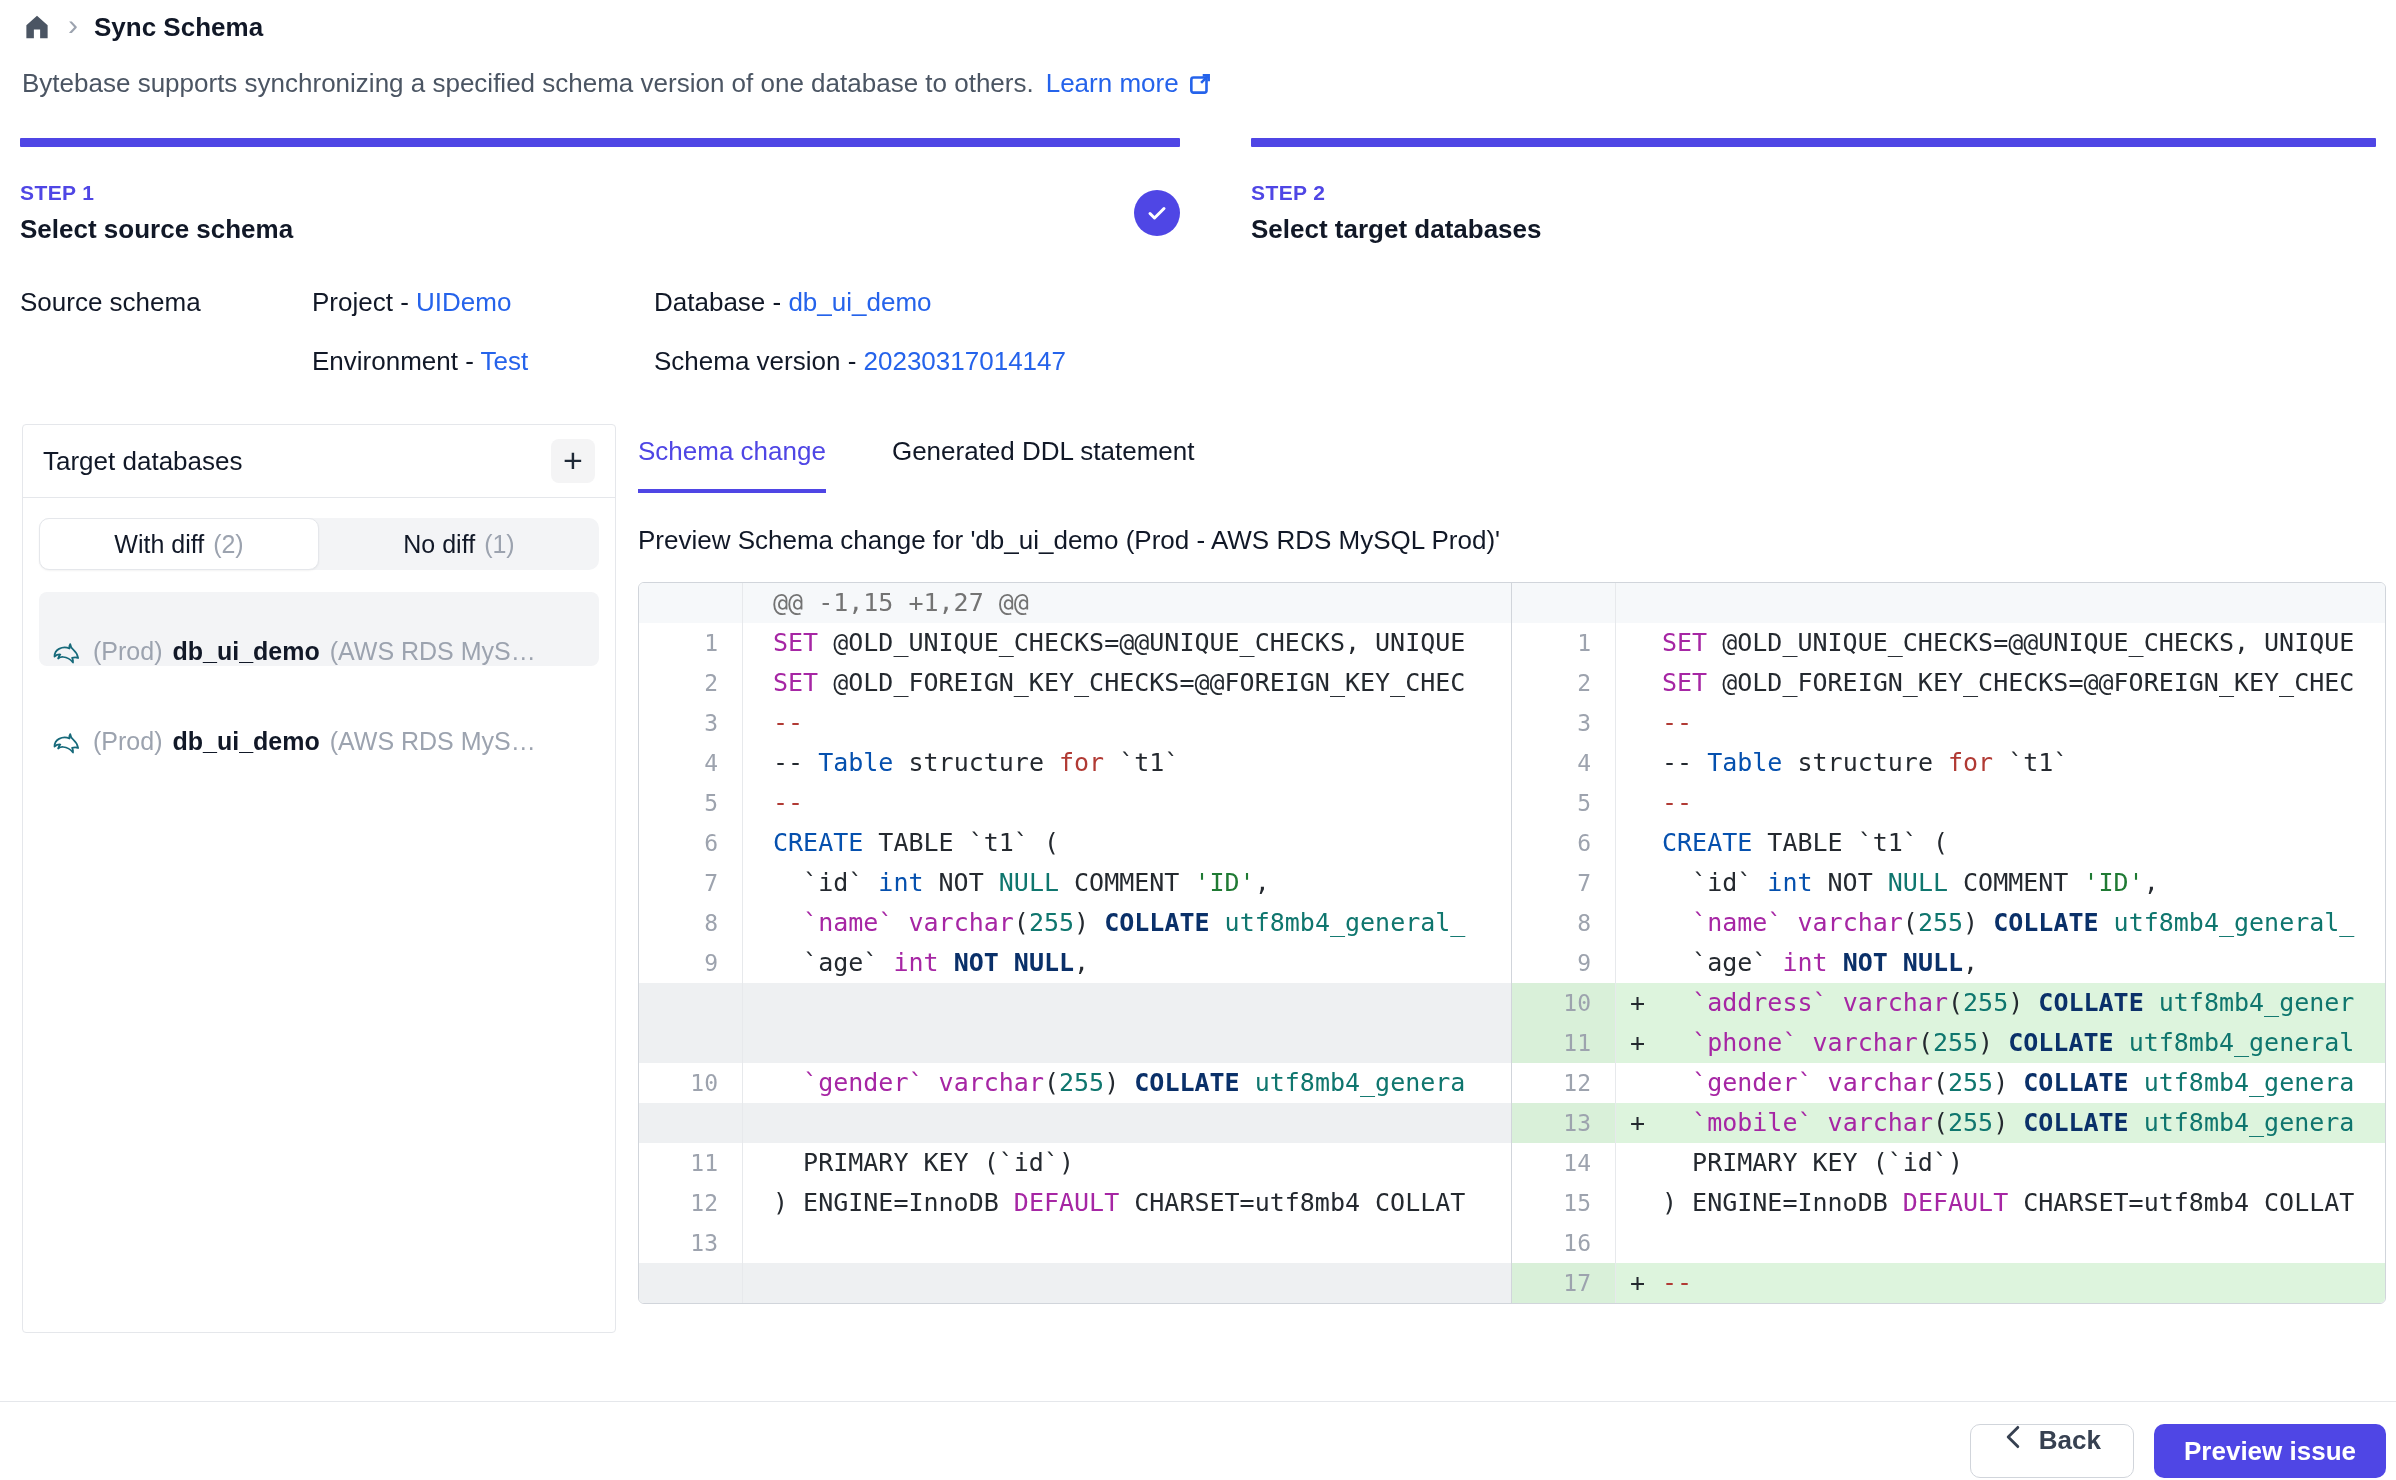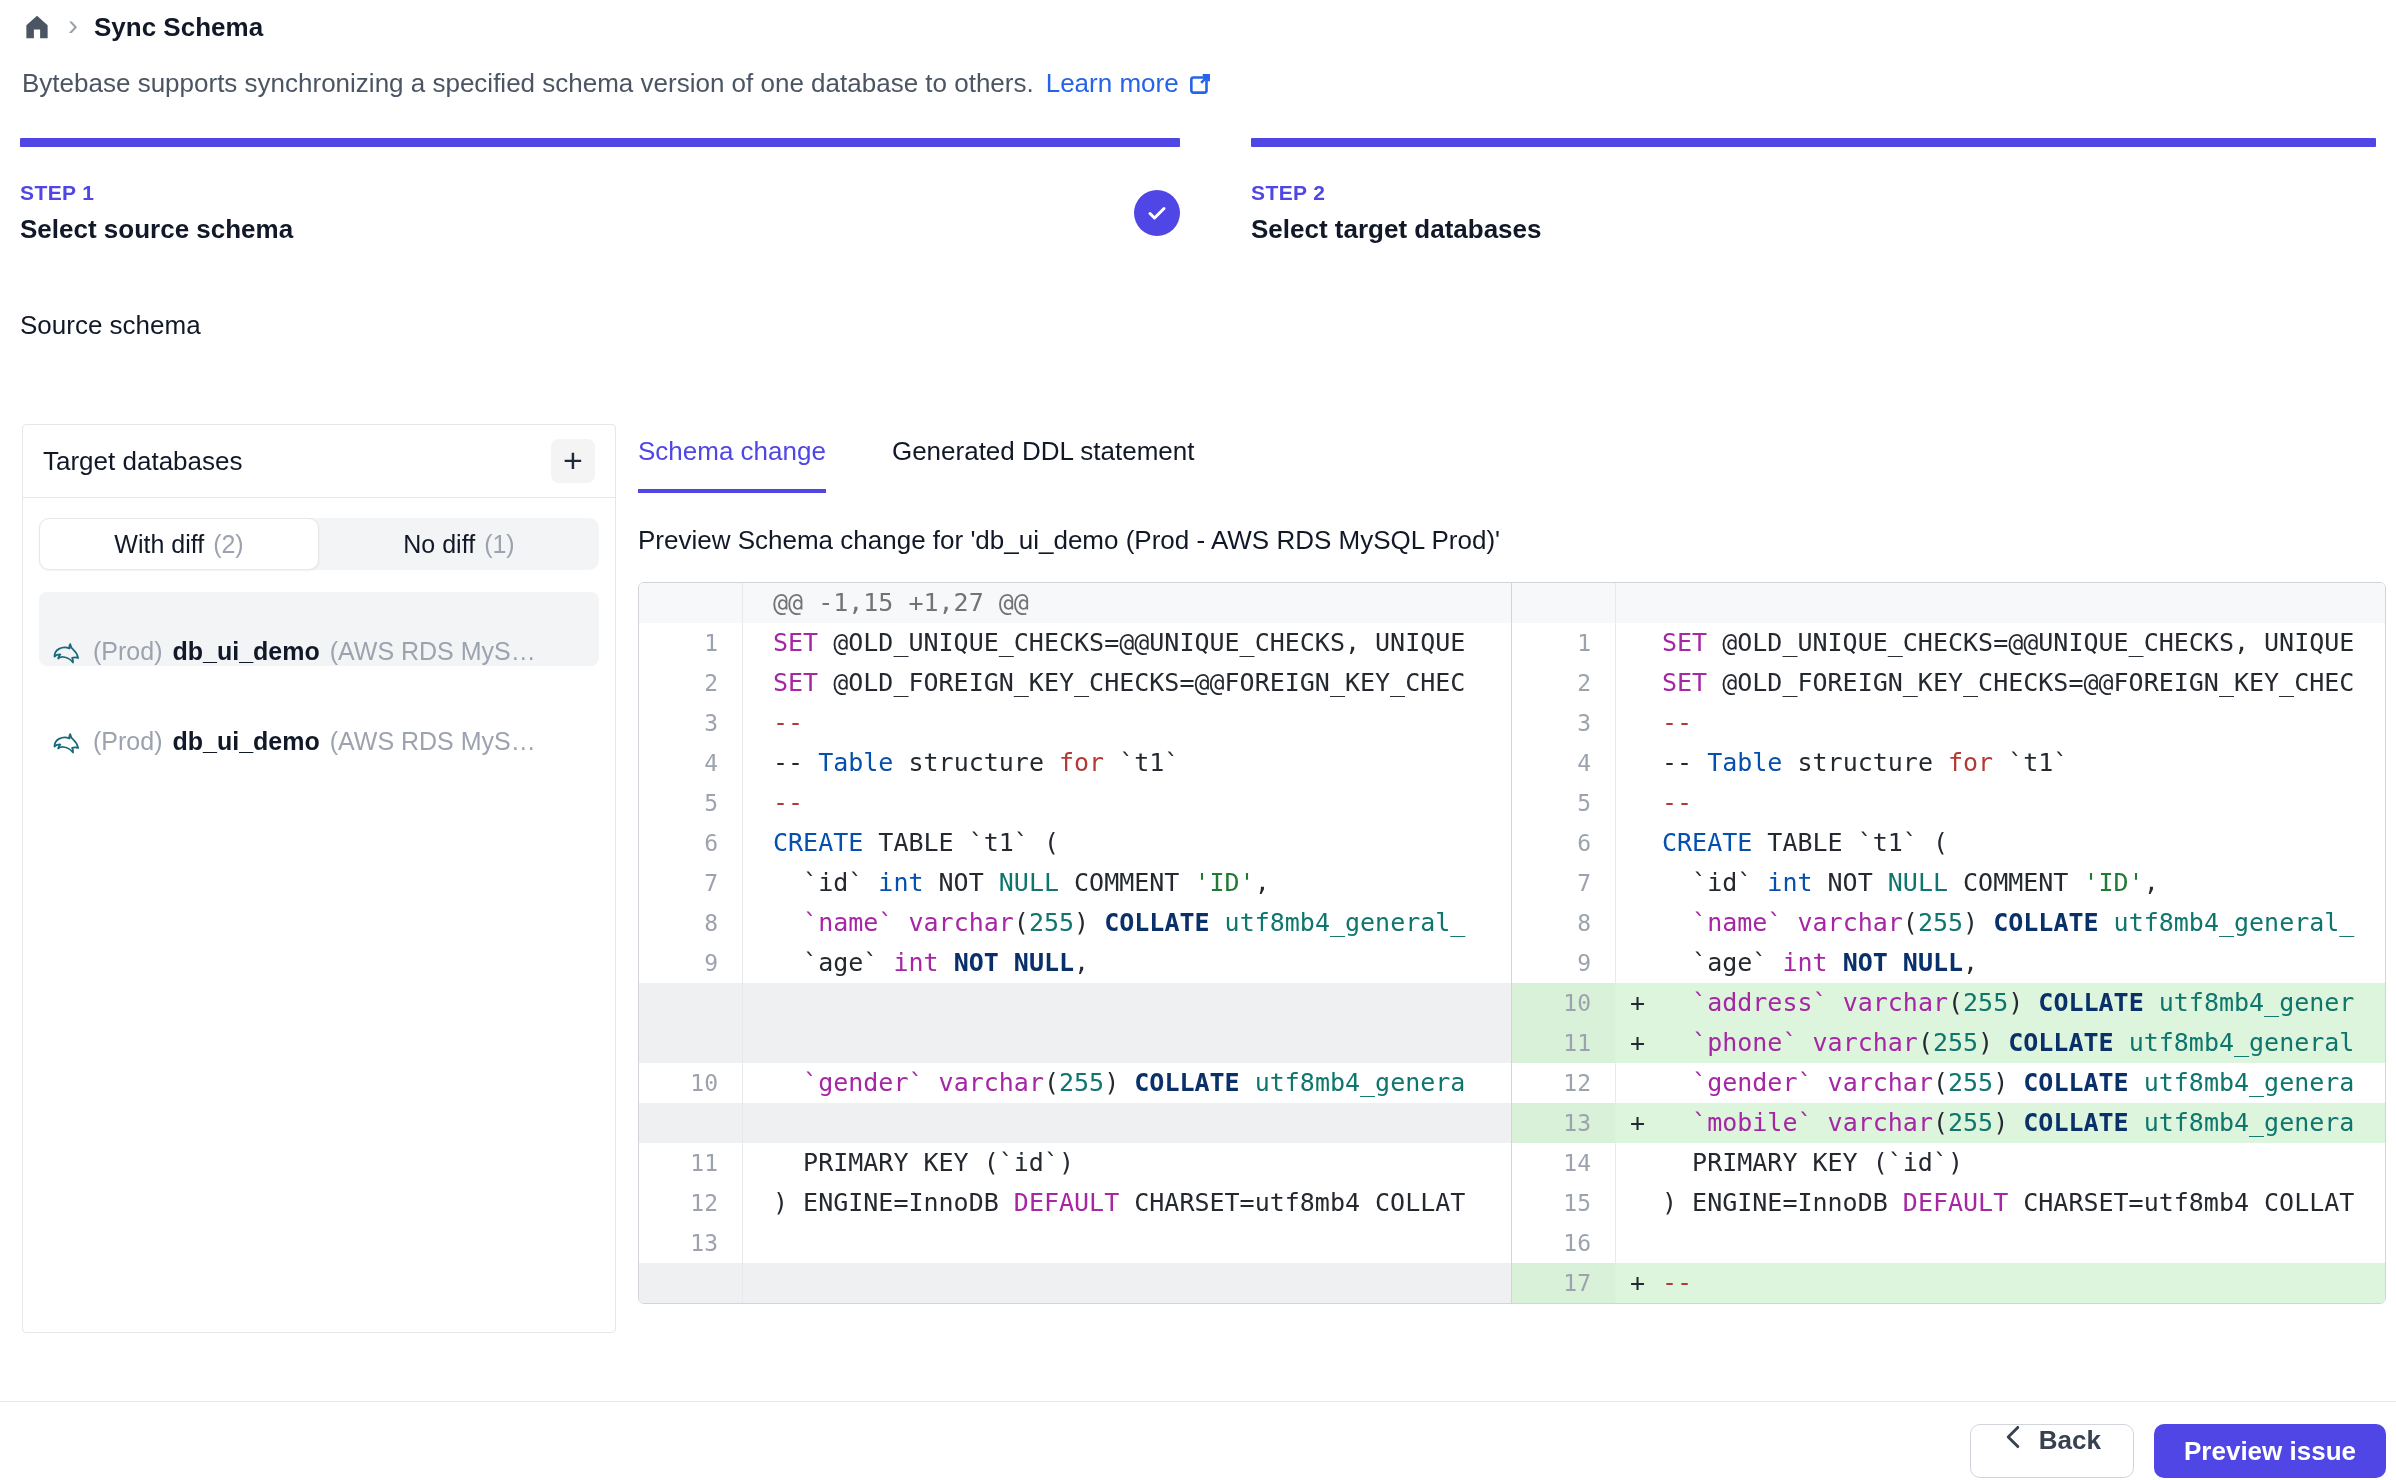--- a/index.html
+++ b/index.html
@@ -21,21 +21,21 @@
   .step1{width:1160px;flex:none;}
   .step2{flex:1;}
   .bar{height:9px;background:#4f46e5;border-radius:1px;}
   .step-body{display:flex;justify-content:space-between;align-items:center;margin-top:34px;}
   .step-label{font-size:21px;font-weight:700;color:#4f46e5;letter-spacing:.4px;}
   .step-title{font-size:26px;font-weight:700;color:#111827;margin-top:9px;}
   .check{width:46px;height:46px;border-radius:50%;background:#4f46e5;
          display:flex;align-items:center;justify-content:center;flex:none;}
 
   
-  .source{position:absolute;left:20px;top:310px;display:flex;font-size:26px;}
+  .source{position:absolute;left:20px;top:287px;display:flex;font-size:26px;}
   .source-label{width:292px;flex:none;color:#111827;}
   .fields{display:grid;grid-template-columns:342px auto;row-gap:28px;}
   .f-value{color:#2563eb;cursor:pointer;}
 
   
   .main{position:absolute;left:22px;top:424px;right:10px;height:909px;display:flex;gap:22px;}
 
   
   .left-panel{width:594px;flex:none;border:1px solid #e5e7eb;border-radius:4px;box-sizing:border-box;background:#fff;}
   .lp-header{height:72px;display:flex;justify-content:space-between;align-items:center;
@@ -141,20 +141,26 @@
         <div>
           <div class="step-label">STEP 2</div>
           <div class="step-title">Select target databases</div>
         </div>
       </div>
     </div>
   </div>
 
   <div class="source">
     <div class="source-label">Source schema</div>
+    <div class="fields">
+        <div><span>Project - </span><span class="f-value">UIDemo</span></div>
+        <div><span>Database - </span><span class="f-value">db_ui_demo</span></div>
+        <div><span>Environment - </span><span class="f-value">Test</span></div>
+        <div><span>Schema version - </span><span class="f-value">20230317014147</span></div>
+      </div>
   </div>
 
   <div class="main">
 
     <div class="left-panel">
       <div class="lp-header">
         <span class="lp-title">Target databases</span>
         <button class="add-btn">+</button>
       </div>
       <div class="seg">

